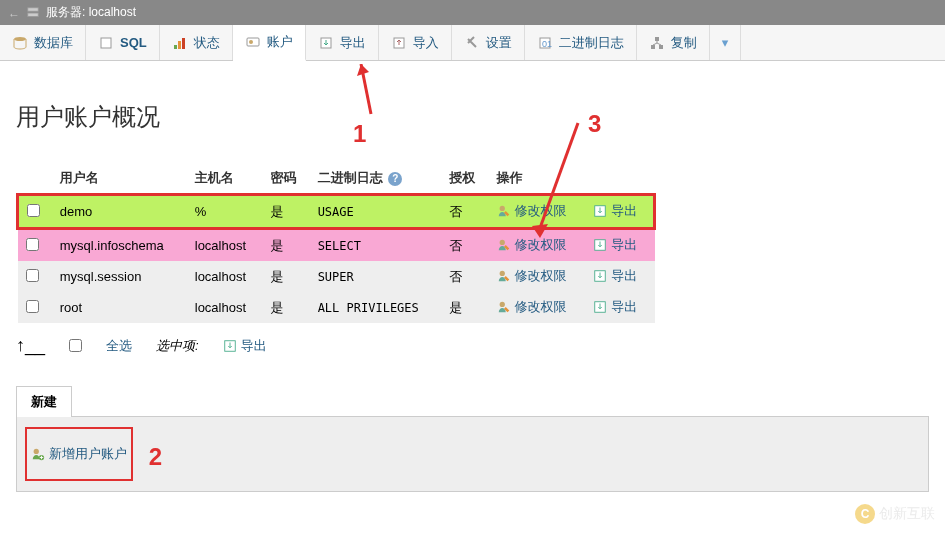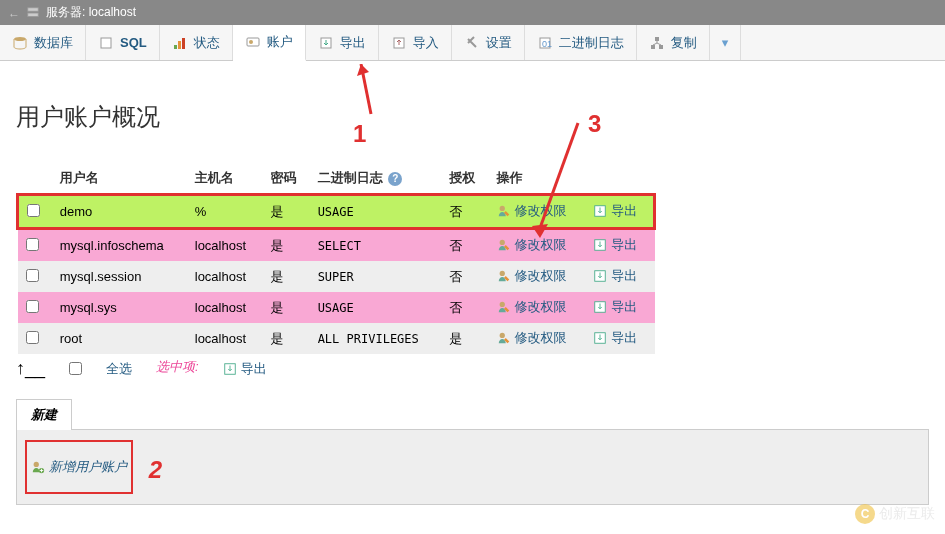--- a/index.html
+++ b/index.html
@@ -25,26 +25,26 @@
 th { text-align: left; padding: 6px 8px; border-bottom: 1px solid #ccc; font-size: 13px; font-weight: bold; color: #333; white-space: nowrap; }
 td { padding: 6px 8px; font-size: 13px; vertical-align: middle; white-space: nowrap; }
 tr.row-even { background: #eee; margin-top: 12px; }
 tr.row-odd { background: #f9a8d4; }
 tr.highlighted { background: #bef264; border: 3px solid #e03030; }
 .mono { font-family: monospace; font-size: 12px; }
 .action-link { color: #235a81; cursor: pointer; display: inline-flex; align-items: center; gap: 4px; }
 .help-icon { display: inline-block; width: 14px; height: 14px; background: #7aa3cc; color: #fff; border-radius: 50%; text-align: center; font-size: 10px; line-height: 14px; margin-left: 2px; }
 
 
-.checkall-row { margin-top: 4px; display: flex; gap: 24px; font-size: 13px; }
+.checkall-row { margin-top: 12px; display: flex; align-items: center; gap: 24px; font-size: 13px; }
 .checkall-row .arrow-up { font-size: 18px; }
-.select-label { font-style: italic; color: #ec4899; }
-
-
-.new-section { margin-top: 20px; position: relative; font-style: italic; }
+.select-label { font-style: italic; color: #000000; }
+
+
+.new-section { margin-top: 30px; position: relative; }
 .new-tab { display: inline-block; background: #fff; border: 1px solid #ccc; border-bottom: none; padding: 6px 14px; font-weight: bold; font-size: 13px; position: relative; z-index: 2; }
 .new-box { background: #eee; border: 1px solid #ccc; padding: 10px 8px; margin-top: -1px; position: relative; }
 .new-user-link { display: inline-flex; align-items: center; gap: 4px; color: #235a81; cursor: pointer; border: 2px solid #e03030; padding: 16px 4px; }
 
 
 .anno { position: absolute; color: #e03030; font-size: 24px; font-weight: bold; pointer-events: none; }
 .anno-arrow { position: absolute; pointer-events: none; }
 
 
 .watermark { position: absolute; right: 10px; bottom: 10px; color: #ddd; font-size: 14px; display: flex; align-items: center; gap: 4px; opacity: 0.6; }
@@ -224,37 +224,20 @@
     <td><span class="action-link"><svg class="icon-small" viewBox="0 0 16 16">
                 <circle cx="6" cy="5" r="3" fill="#c9a86a"></circle>
                 <path d="M2 14c0-3 2-5 4-5s4 2 4 5" fill="#6a9"></path>
                 <path d="M10 8l4 4-2 2-4-4z" fill="#e69138"></path>
               </svg> 修改权限</span></td>
     <td><span class="action-link"><svg class="icon-small" viewBox="0 0 16 16">
                 <rect x="2" y="2" width="12" height="12" fill="#fff" stroke="#4a8"></rect>
                 <path d="M8 4v6m-2-2l2 2 2-2" stroke="#4a8" fill="none"></path>
               </svg> 导出</span></td>
         </tr>
-        <tr class="row-odd">
-    <td><input type="checkbox" style=""></td>
-    <td>mysql.sys</td>
-    <td>localhost</td>
-    <td>是</td>
-    <td class="mono">USAGE</td>
-    <td>否</td>
-    <td><span class="action-link"><svg class="icon-small" viewBox="0 0 16 16">
-                <circle cx="6" cy="5" r="3" fill="#c9a86a"></circle>
-                <path d="M2 14c0-3 2-5 4-5s4 2 4 5" fill="#6a9"></path>
-                <path d="M10 8l4 4-2 2-4-4z" fill="#e69138"></path>
-              </svg> 修改权限</span></td>
-    <td><span class="action-link"><svg class="icon-small" viewBox="0 0 16 16">
-                <rect x="2" y="2" width="12" height="12" fill="#fff" stroke="#4a8"></rect>
-                <path d="M8 4v6m-2-2l2 2 2-2" stroke="#4a8" fill="none"></path>
-              </svg> 导出</span></td>
-        </tr>
         <tr class="row-even">
     <td><input type="checkbox" style=""></td>
     <td>root</td>
     <td>localhost</td>
     <td>是</td>
     <td class="mono">ALL PRIVILEGES</td>
     <td>是</td>
     <td><span class="action-link"><svg class="icon-small" viewBox="0 0 16 16">
                 <circle cx="6" cy="5" r="3" fill="#c9a86a"></circle>
                 <path d="M2 14c0-3 2-5 4-5s4 2 4 5" fill="#6a9"></path>

